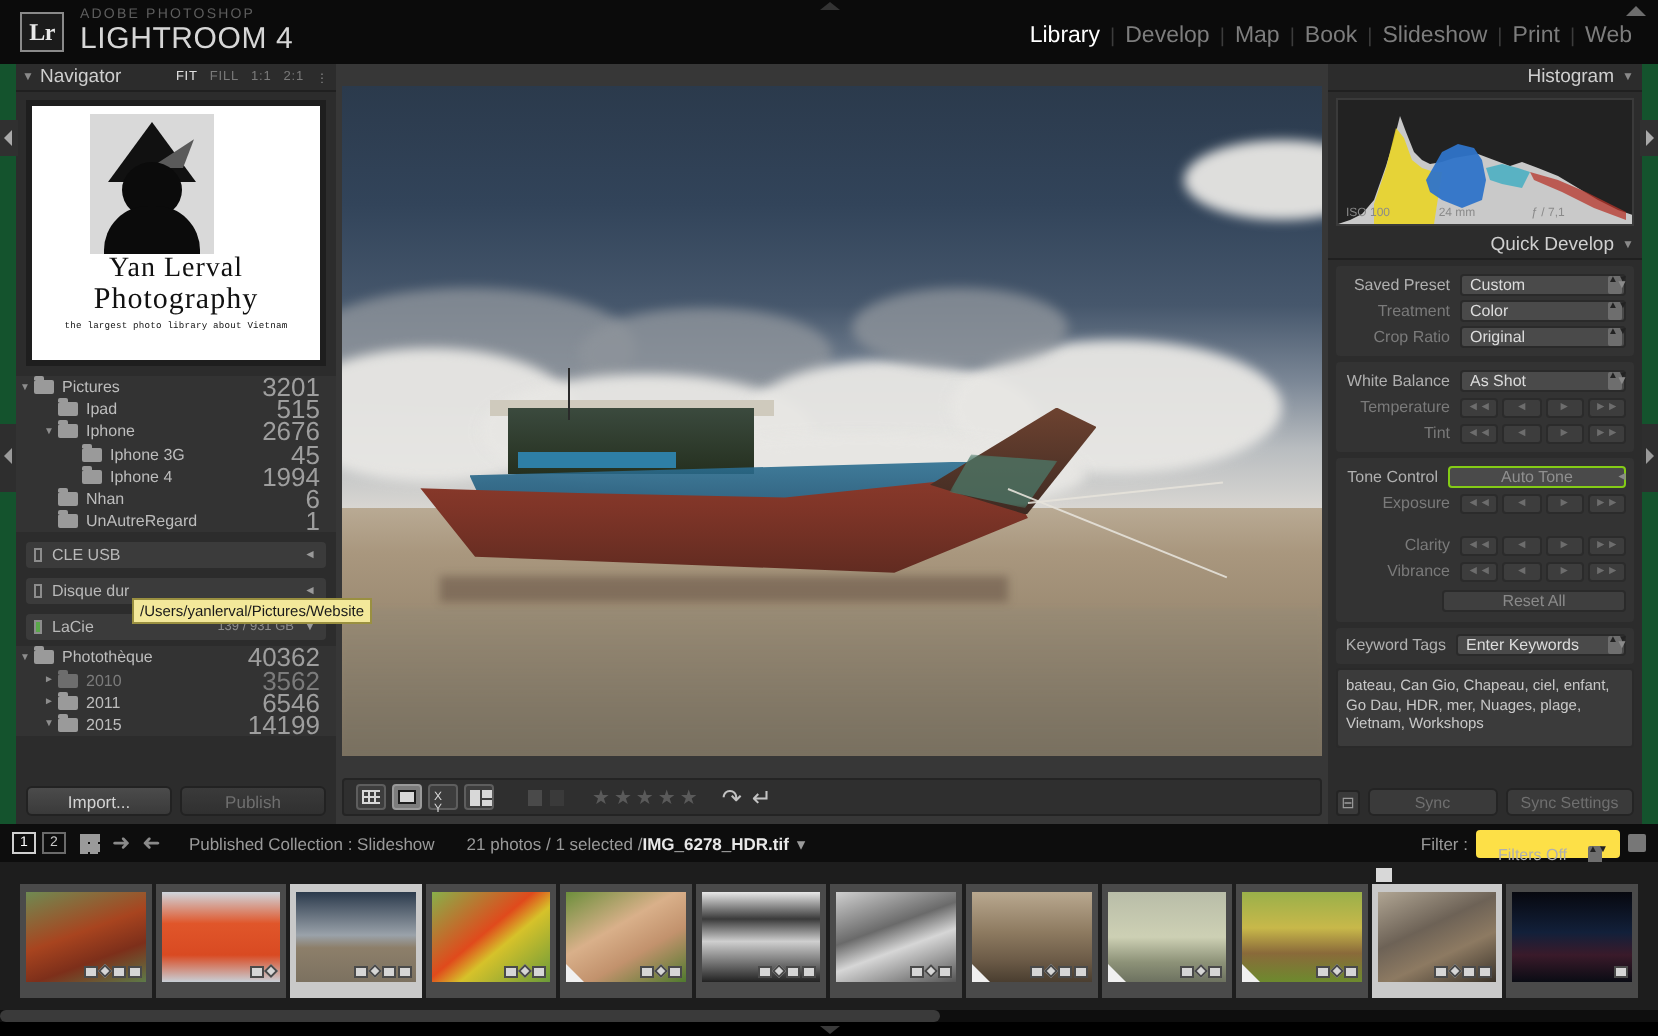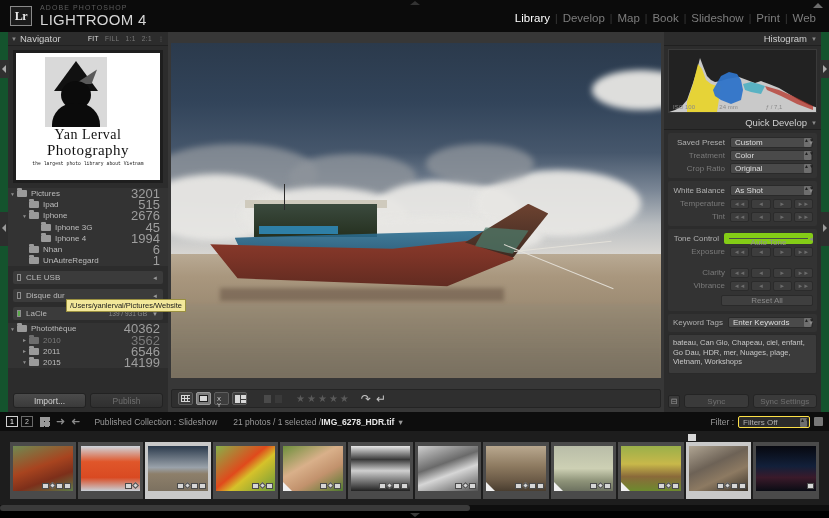--- a/index.html
+++ b/index.html
@@ -148,21 +148,21 @@
   .crow .cl2 { font-size:8px; color:#b0b0b0; text-align:right; width:58px; padding-right:5px; }
   .crow .cl2.dim { color:#7a7a7a; }
   .sel2 { flex:1; height:11px; background:#4a4a4a; border:1px solid #2a2a2a; border-radius:2px;
           font-size:8px; color:#dcdcdc; padding:0 4px; line-height:10px; position:relative;}
   .sel2 .stepper { position:absolute; right:1px; top:0px; width:7px; height:9px; background:#6e6e6e; border-radius:1px;
           color:#222; font-size:5px; text-align:center; line-height:4px;}
   .drow { flex:1; display:flex; gap:2px; }
   .dbtn { flex:1; height:10px; background:#3d3d3d; border:1px solid #2b2b2b; border-radius:2px;
           color:#6d6d6d; font-size:6px; text-align:center; line-height:9px;}
   .btntr { position:absolute; right:3px; font-size:6px; color:#8a8a8a;}
-  .autotone { flex:1; height:11px; background:#4a4a4a; border:5px solid #84cc16; border-radius:2px;
+  .autotone { flex:1; height:11px; background:#4a4a4a; border:1px solid #84cc16; border-radius:2px;
           color:#8f8f8f; font-size:8px; text-align:center; line-height:10px;}
   .resetall { margin:3px 4px 2px auto; width:92px; height:11px; background:#3f3f3f; border:1px solid #2a2a2a;
           border-radius:2px; color:#8a8a8a; font-size:8px; text-align:center; line-height:10px;}
   #kwbox { margin:2px 4px 0 4px; height:40px; background:#3b3b3b; border:1px solid #2a2a2a; border-radius:2px;
           font-size:7.5px; color:#c8c8c8; padding:3px 4px; line-height:9.5px; }
   #syncrow { position:absolute; left:4px; right:4px; bottom:4px; display:flex; gap:4px; align-items:center;}
   .syncsq { width:12px;height:13px; background:#3a3a3a; border:1px solid #242424; border-radius:2px; color:#9a9a9a;
           font-size:8px; text-align:center; line-height:12px;}
   .sbtn { flex:1; height:14px; background:#3a3a3a; border:1px solid #242424; border-radius:3px;
           color:#6f6f6f; font-size:8px; text-align:center; line-height:13px;}
@@ -172,21 +172,21 @@
            display:flex; align-items:center; padding:0 6px; font-size:8.5px; color:#9a9a9a;}
   .fsq { width:12px; height:11px; border:1px solid #6a6a6a; color:#c8c8c8; font-size:7px;
          text-align:center; line-height:10px; margin-right:3px;}
   .fsq.on { border-color:#cfcfcf; color:#fff; }
   .gridico { width:10px;height:10px; margin:0 6px 0 4px;
          background-image:linear-gradient(90deg,#9a9a9a 4px,transparent 4px),linear-gradient(180deg,#9a9a9a 4px,transparent 4px);
          background-size:5px 5px;}
   .navarrow { color:#8a8a8a; font-size:11px; margin-right:6px;}
   #fsbar .strong { color:#e8e8e8; font-weight:bold; }
   #filterbox { margin-left:auto; display:flex; align-items:center; gap:4px; }
-  #filtersel { width:72px; height:12px; background:#2b2b2b; border:1px solid #fde047; border-radius:2px;
+  #filtersel { width:72px; height:12px; background:#2b2b2b; border:7px solid #fde047; border-radius:2px;
          color:#b0b0b0; font-size:8px; padding:0 4px; line-height:11px; position:relative;}
   #filmstrip { position:absolute; left:0; top:431px; width:829px; height:79px; background:#1d1d1d;
          display:flex; align-items:center; padding:0 10px; gap:2px; overflow:hidden;}
   .thumb { width:70px; height:57px; background:#4a4a4a; position:relative; padding:4px 3px 3px 3px; }
   .thumb.sel { background:#c9c9c9; }
   .tim { width:100%; height:45px; position:relative; overflow:hidden; background:#555; }
   .badges { position:absolute; right:2px; bottom:2px; display:flex; gap:1px;}
   .bg { width:7px;height:6px; background:#d6d6d6; border:1px solid #4a4a4a; }
   .bg.dia { transform:rotate(45deg); width:5px;height:5px;}
   .corner { position:absolute; left:0; bottom:0; width:0;height:0;

